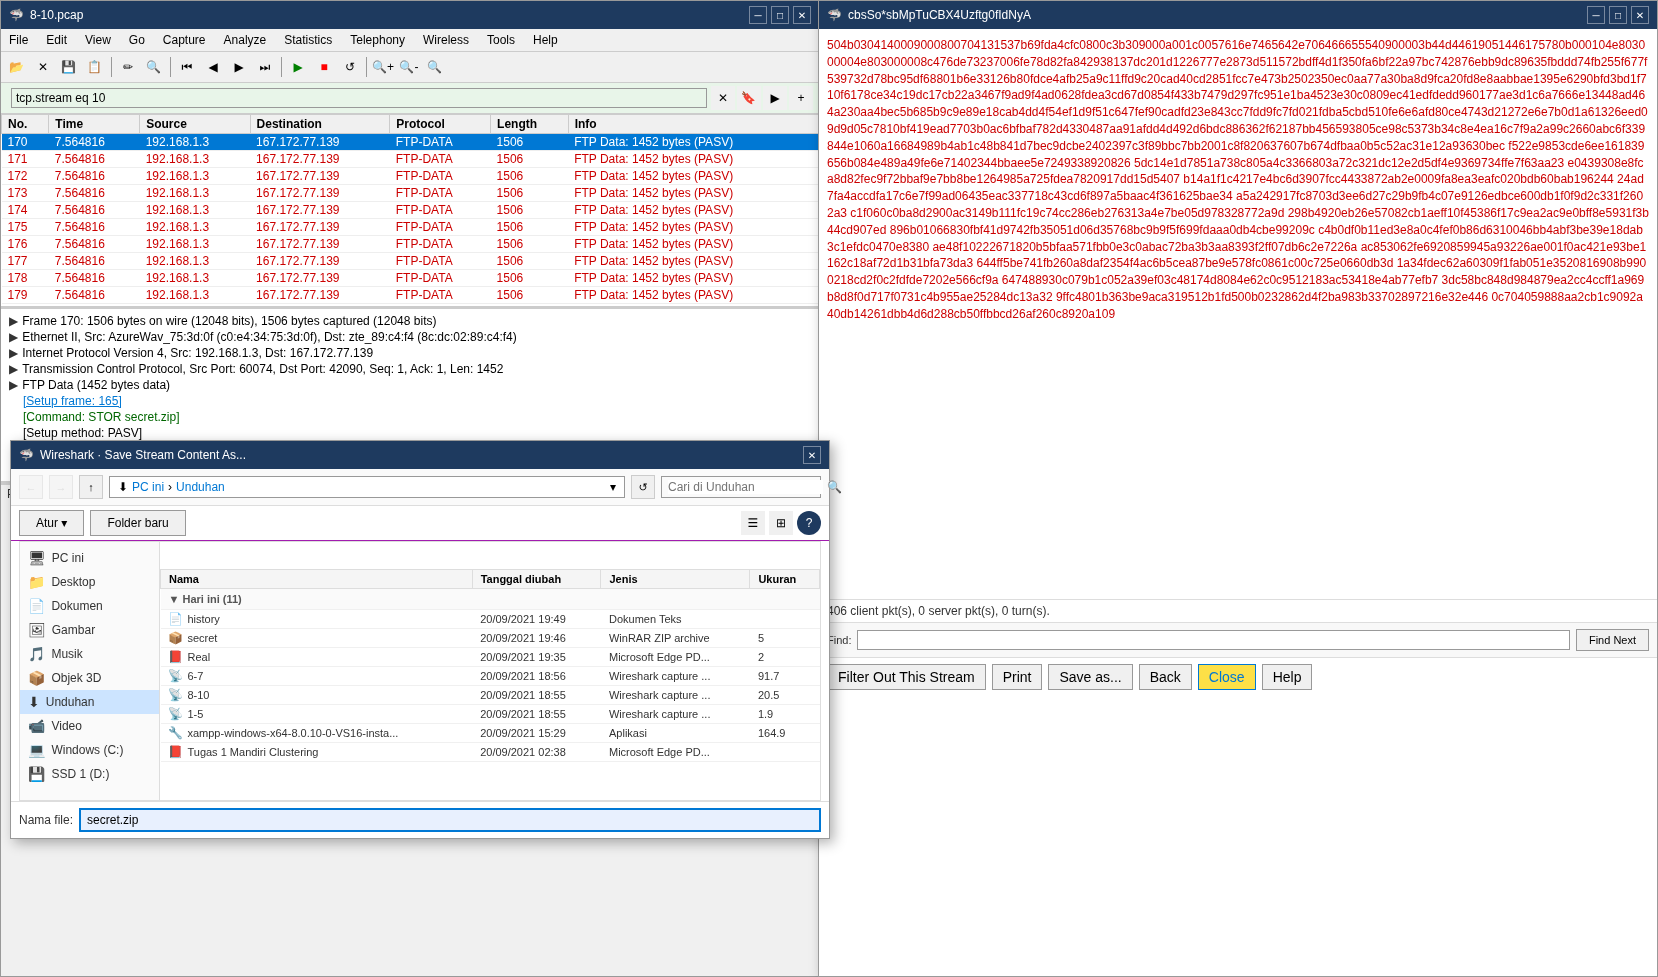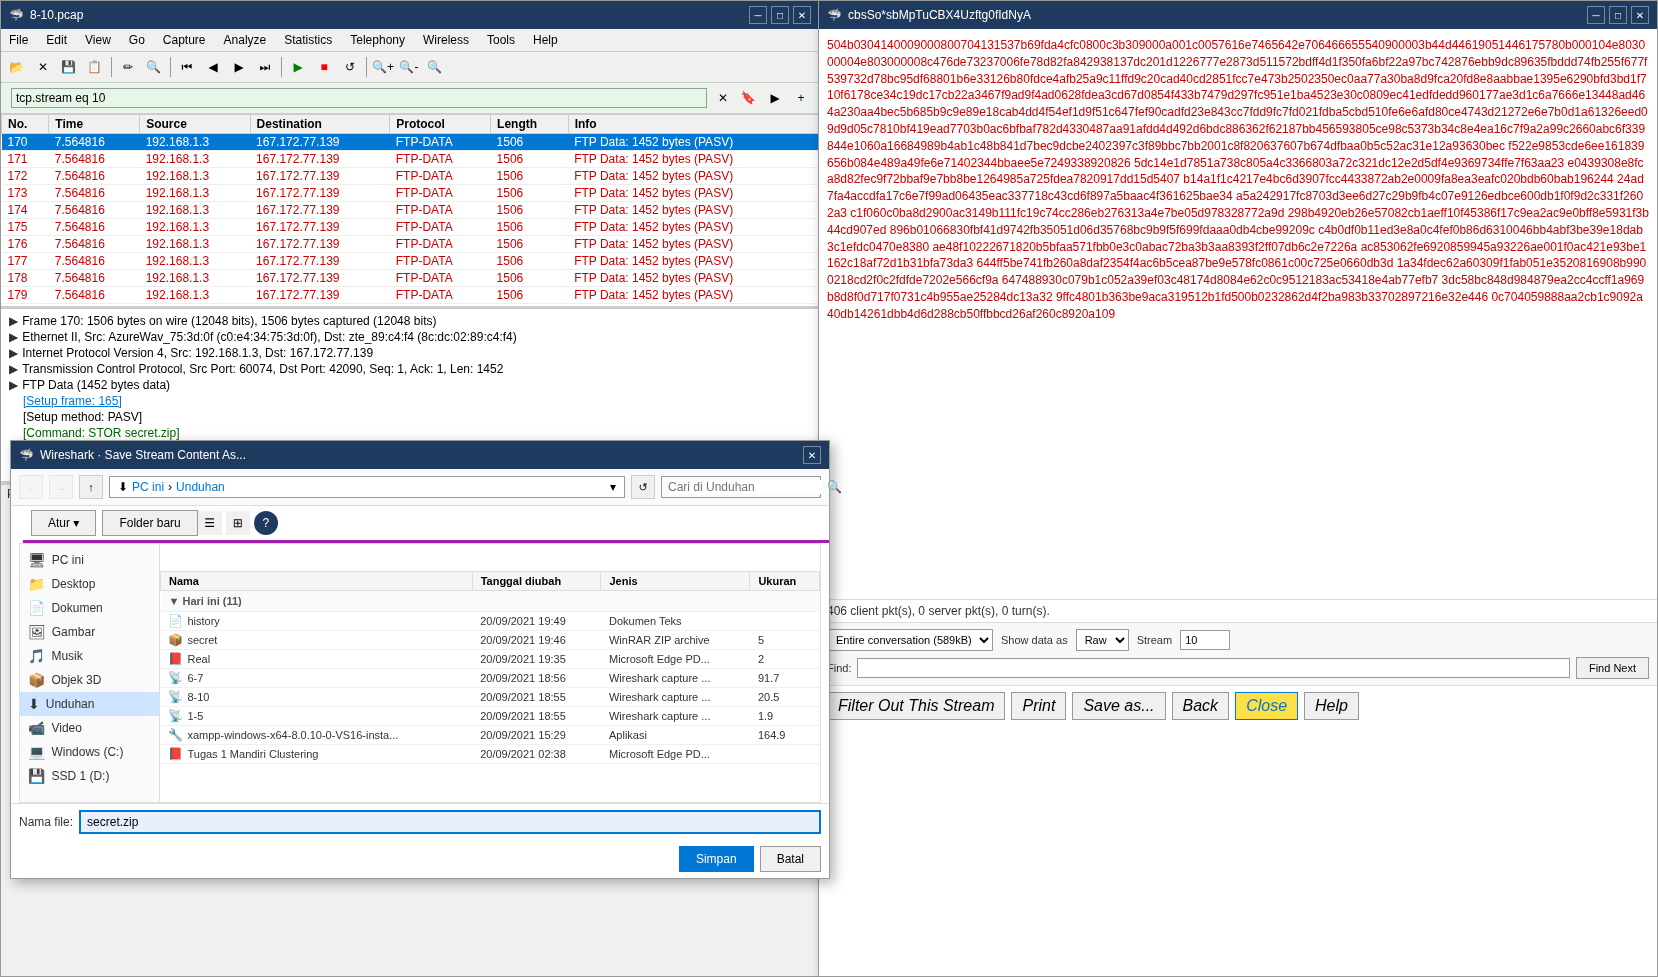--- a/index.html
+++ b/index.html
@@ -194,24 +194,23 @@
       display: flex;
       align-items: center;
       gap: 4px;
     }
     .search-input { border: none; outline: none; flex: 1; font-size: 12px; }
 
     
     .dialog-toolbar {
       display: flex;
       align-items: center;
-      justify-content: flex-start;
+      justify-content: space-between;
       padding: 4px 8px;
-      border-bottom: 3px solid #a21caf;
-      margin-left: 12px;
+      border-bottom: 1px solid #a21caf;
     }
     .dialog-toolbar-left { display: flex; gap: 6px; align-items: center; }
 
     
     .file-browser {
       display: flex;
       height: 260px;
       border: 1px solid #ddd;
       margin: 0 8px;
     }
@@ -386,22 +385,21 @@
     .tcp-action-row {
       display: flex;
       align-items: center;
       gap: 6px;
     }
     .tcp-action-btn {
       padding: 4px 10px;
       background: #f0f0f0;
       border: 1px solid #999;
       cursor: pointer;
-      font-size: 16px;
-      font-style: italic;
+      font-size: 14px;
     }
     .tcp-action-btn.close-btn {
       background: #fde047;
       border: 1px solid #0078d4;
       color: #0078d4;
     }
 
     
     ::-webkit-scrollbar { width: 12px; }
     ::-webkit-scrollbar-track { background: #f5f5f5; }
@@ -600,25 +598,25 @@
     <div class="detail-row">
       <span class="detail-expand">▶</span>
       <span class="detail-text">FTP Data (1452 bytes data)</span>
     </div>
     <div class="detail-row">
       <span class="detail-expand">&nbsp;&nbsp;&nbsp;</span>
       <span class="detail-link">[Setup frame: 165]</span>
     </div>
     <div class="detail-row">
       <span class="detail-expand">&nbsp;&nbsp;&nbsp;</span>
-      <span class="detail-text">[Setup method: PASV]</span>
+      <span class="detail-green">[Command: STOR secret.zip]</span>
     </div>
     <div class="detail-row">
       <span class="detail-expand">&nbsp;&nbsp;&nbsp;</span>
-      <span class="detail-green">[Command: STOR secret.zip]</span>
+      <span class="detail-text">[Setup method: PASV]</span>
     </div>
     <div class="detail-row">
       <span class="detail-expand">&nbsp;&nbsp;&nbsp;</span>
       <span class="detail-link">Command frame: 166</span>
     </div>
   </div>
 
   <div class="status-bar">
     <span>Packets: 179</span>
     <span>Displayed: 10</span>
@@ -777,24 +775,20 @@
           </tbody>
       </table>
     </div>
   </div>
 
   <div class="filename-bar">
     <span class="filename-label">Nama file:</span>
     <input class="filename-input" value="secret.zip" style="">
   </div>
 
-  <div class="dialog-buttons">
-    <button class="btn btn-primary">Simpan</button>
-    <button class="btn">Batal</button>
-  </div>
 </div>
 
 <div id="tcp-window">
 
   <div class="tcp-title">
     <div style="display:flex;align-items:center;gap:6px;">
       <span>🦈</span>
       <span>cbsSo*sbMpTuCBX4Uzftg0fIdNyA</span>
     </div>
     <div style="display:flex;gap:4px;">
@@ -808,31 +802,20 @@
   <div class="tcp-content">
     <span>504b0304140009000800704131537b69fda4cfc0800c3b309000a001c0057616e7465642e706466655540900003b44d44619051446175780b000104e803000004e803000008c476de73237006fe78d82fa842938137dc201d1226777e2873d511572bdff4d1f350fa6bf22a97bc742876ebb9dc89635fbddd74fb255f677f539732d78bc95df68801b6e33126b80fdce4afb25a9c11ffd9c20cad40cd2851fcc7e473b2502350ec0aa77a30ba8d9fca20fd8e8aabbae1395e6290bfd3bd1f710f6178ce34c19dc17cb22a3467f9ad9f4ad0628fdea3cd67d0854f433b7479d297fc951e1ba4523e30c0809ec41edfdedd960177ae3d1c6a7666e13448ad464a230aa4bec5b685b9c9e89e18cab4dd4f54ef1d9f51c647fef90cadfd23e843cc7fdd9fc7fd021fdba5cbd510fe6e6afd80ce4743d21272e6e7b0d1a61326eed09d9d05c7810bf419ead7703b0ac6bfbaf782d4330487aa91afdd4d492d6bdc886362f62187bb456593805ce98c5373b34c8e4ea16c7f9a2a99c2660abc6f339844e1060a16684989b4ab1c48b841d7bec9dcbe2402397c3f89bbc7bb2001c8f820637607b674dfbaa0b5c52ac31e12a93630bec f522e9853cde6ee161839656b084e489a49fe6e71402344bbaee5e7249338920826 5dc14e1d7851a738c805a4c3366803a72c321dc12e2d5df4e9369734ffe7f63aa23 e0439308e8fca8d82fec9f72bbaf9e7bb8be1264985a725fdea7820917dd15d5407 b14a1f1c4217e4bc6d3907fcc4433872ab2e0009fa8ea3eafc020bdb60bab196244 24ad7fa4accdfa17c6e7f99ad06435eac337718c43cd6f897a5baac4f361625bae34 a5a242917fc8703d3ee6d27c29b9fb4c07e9126edbce600db1f0f9d2c331f2602a3 c1f060c0ba8d2900ac3149b111fc19c74cc286eb276313a4e7be05d978328772a9d 298b4920eb26e57082cb1aeff10f45386f17c9ea2ac9e0bff8e5931f3b44cd907ed 896b01066830fbf41d9742fb35051d06d35768bc9b9f5f699fdaaa0db4cbe99209c c4b0df0b11ed3e8a0c4fef0b86d6310046bb4abf3be39e18dab3c1efdc0470e8380 ae48f10222671820b5bfaa571fbb0e3c0abac72ba3b3aa8393f2ff07db6c2e7226a ac853062fe6920859945a93226ae001f0ac421e93be1162c18af72d1b31bfa73da3 644ff5be741fb260a8daf2354f4ac6b5cea87be9e578fc0861c00c725e0660db3d 1a34fdec62a60309f1fab051e3520816908b9900218cd2f0c2fdfde7202e566cf9a 647488930c079b1c052a39ef03c48174d8084e62c0c9512183ac53418e4ab77efb7 3dc58bc848d984879ea2cc4ccff1a969b8d8f0d717f0731c4b955ae25284dc13a32 9ffc4801b363be9aca319512b1fd500b0232862d4f2ba983b33702897216e32e446 0c704059888aa2cb1c9092a40db14261dbb4d6d288cb50ffbbcd26af260c8920a109</span>
   </div>
 
   <div class="tcp-status">
     <span>406 client pkt(s), 0 server pkt(s), 0 turn(s).</span>
   </div>
 
   <div class="tcp-controls">
 
-    <div class="tcp-controls-row">
-      <select class="tcp-select">
-        <option>Entire conversation (589kB)</option>
-      </select>
-      <span class="tcp-label">Show data as</span>
-      <select class="tcp-select">
-        <option>Raw</option>
-      </select>
-      <span class="tcp-label">Stream</span>
-      <input class="tcp-stream-num" type="number" value="10" style="">
-    </div>
 
     <div class="find-row">
       <span class="find-label">Find:</span>
       <input class="find-input" value="" style="">
       <button class="find-next-btn">Find Next</button>
     </div>
   </div>
 
   <div class="tcp-action-row" style="padding:6px 8px;gap:6px;display:flex;align-items:center;">
     <button class="tcp-action-btn">Filter Out This Stream</button>

